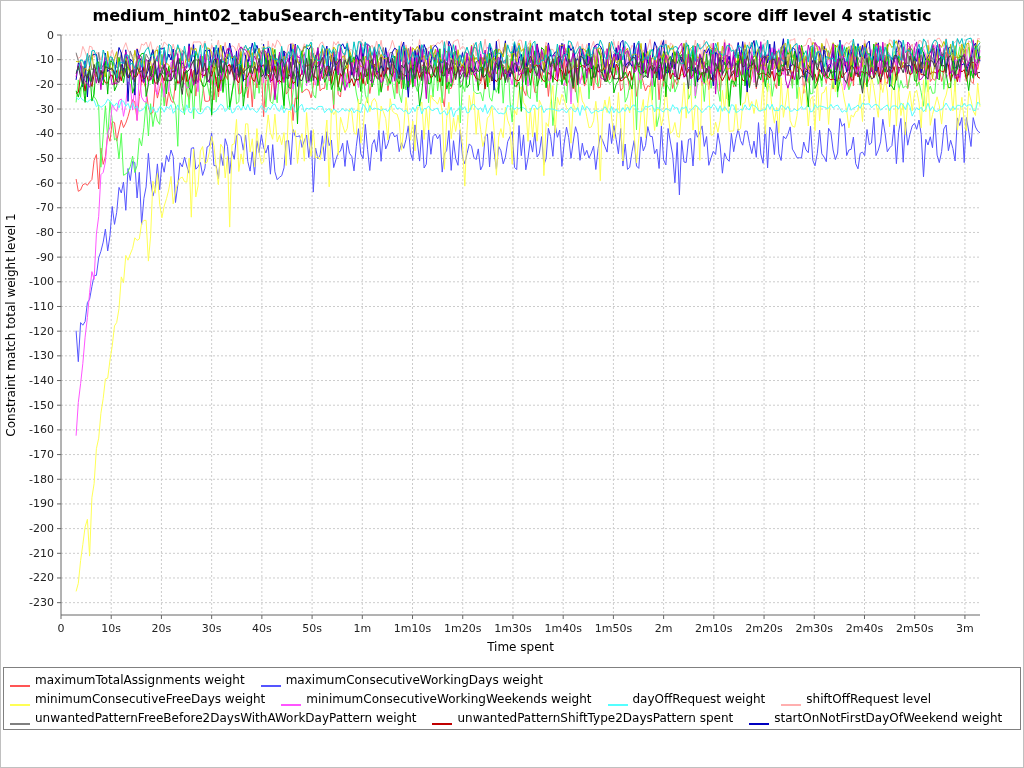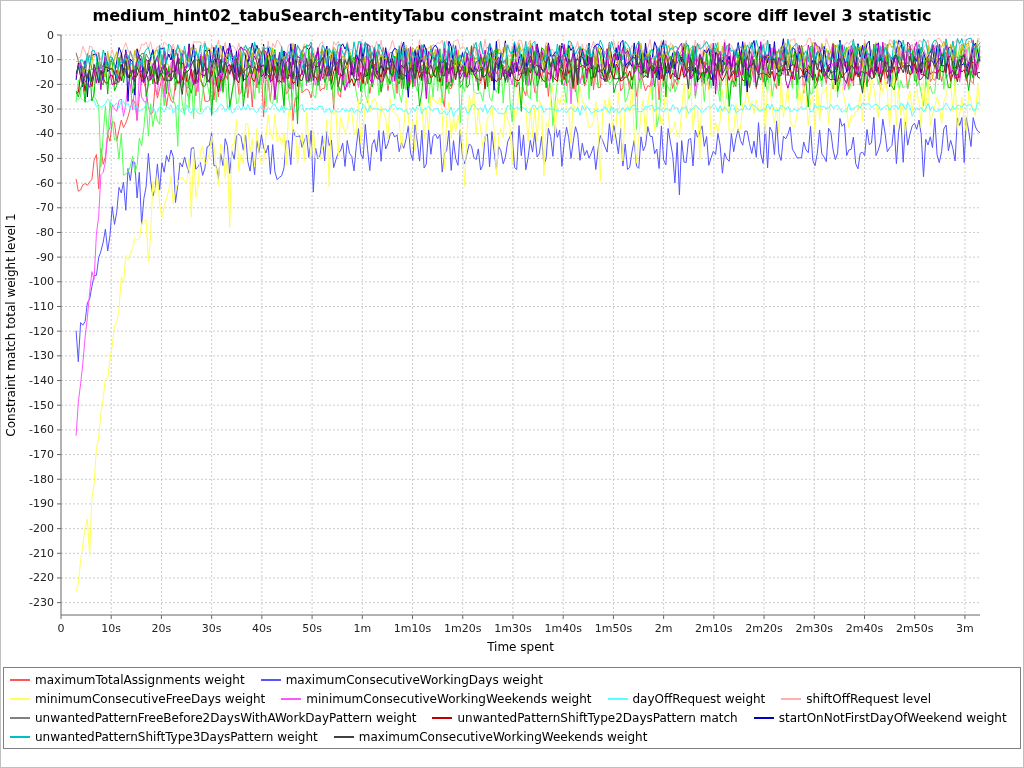--- a/index.html
+++ b/index.html
@@ -13,28 +13,28 @@
     text-align: center; font-weight: bold; font-size: 16px;
     padding: 5px 4px 1px 4px; height: 20px; white-space: nowrap;
   }
   svg text { font-family: "DejaVu Sans", sans-serif; fill: #222; }
   svg .axis-label { fill: #000; }
   .legend {
     margin: 2px 2px 0 2px; border: 1px solid #808080; background: #fff;
     padding: 2px 6px; display: flex; flex-direction: column;
   }
   .legend-row { display: flex; align-items: center; height: 19px; gap: 16px; }
-  .legend-item { display: flex; align-items: center; gap: 5px; font-size: 12px; white-space: nowrap; }
+  .legend-item { display: flex; align-items: flex-end; gap: 5px; font-size: 12px; white-space: nowrap; }
   .legend-swatch { width: 20px; height: 2px; display: inline-block; flex: 0 0 auto; }
 </style>
 </head>
 <body>
 
 <div class="page">
-  <div class="chart-title">medium_hint02_tabuSearch-entityTabu constraint match total step score diff level 3 statistic</div>
+  <div class="chart-title">medium_hint02_tabuSearch-entityTabu constraint match total step score diff level 4 statistic</div>
   <svg id="plot" width="1024" height="634">
       <rect x="60" y="8" width="919" height="580" fill="#ffffff"></rect>
       <g stroke="#cccccc" stroke-width="1" stroke-dasharray="2 2">
         <line x1="110.21857923497268" y1="8" x2="110.21857923497268" y2="588"></line>
         <line x1="160.43715846994536" y1="8" x2="160.43715846994536" y2="588"></line>
         <line x1="210.655737704918" y1="8" x2="210.655737704918" y2="588"></line>
         <line x1="260.8743169398907" y1="8" x2="260.8743169398907" y2="588"></line>
         <line x1="311.0928961748634" y1="8" x2="311.0928961748634" y2="588"></line>
         <line x1="361.311475409836" y1="8" x2="361.311475409836" y2="588"></line>
         <line x1="411.53005464480873" y1="8" x2="411.53005464480873" y2="588"></line>
@@ -217,31 +217,21 @@
           <span>shiftOffRequest level</span>
         </div>
       </div>
       <div class="legend-row">
         <div class="legend-item">
           <span class="legend-swatch" style="background: rgb(128, 128, 128);"></span>
           <span>unwantedPatternFreeBefore2DaysWithAWorkDayPattern weight</span>
         </div>
         <div class="legend-item">
           <span class="legend-swatch" style="background: rgb(192, 0, 0);"></span>
-          <span>unwantedPatternShiftType2DaysPattern match</span>
+          <span>unwantedPatternShiftType2DaysPattern spent</span>
         </div>
         <div class="legend-item">
           <span class="legend-swatch" style="background: rgb(0, 0, 192);"></span>
           <span>startOnNotFirstDayOfWeekend weight</span>
-        </div>
-      </div>
-      <div class="legend-row">
-        <div class="legend-item">
-          <span class="legend-swatch" style="background: rgb(0, 192, 192);"></span>
-          <span>unwantedPatternShiftType3DaysPattern weight</span>
-        </div>
-        <div class="legend-item">
-          <span class="legend-swatch" style="background: rgb(64, 64, 64);"></span>
-          <span>maximumConsecutiveWorkingWeekends weight</span>
         </div>
       </div>
     </div>
 </div>
 
 </body></html>

